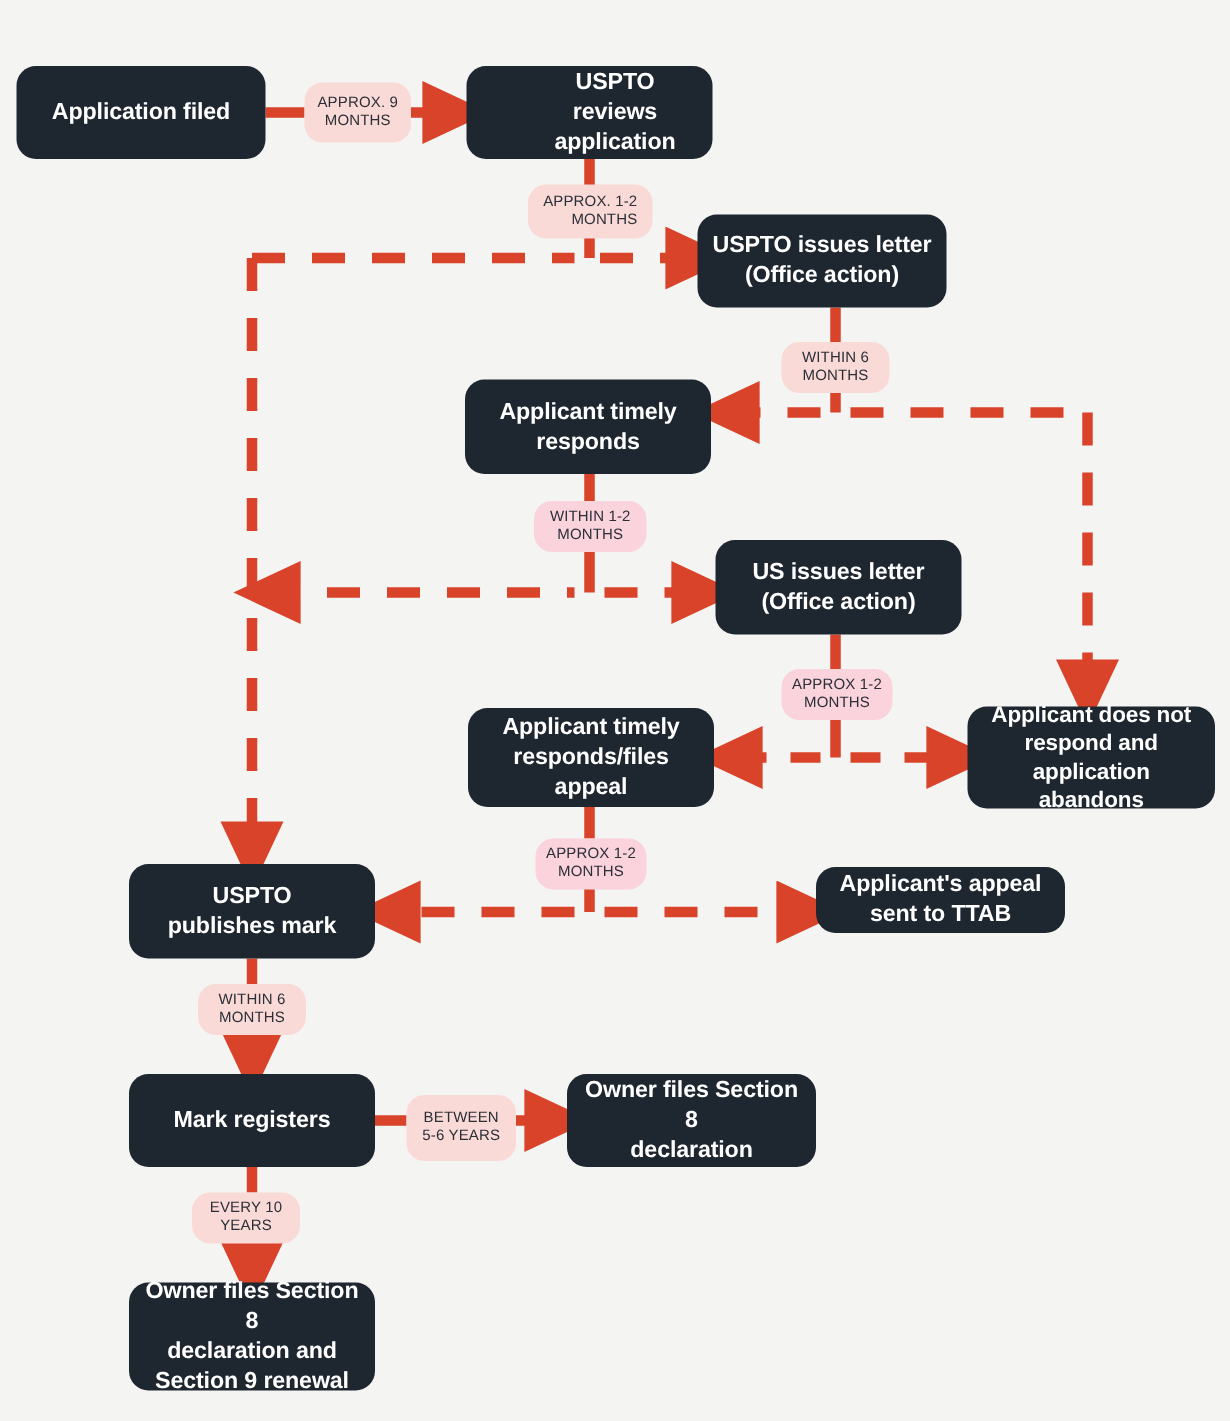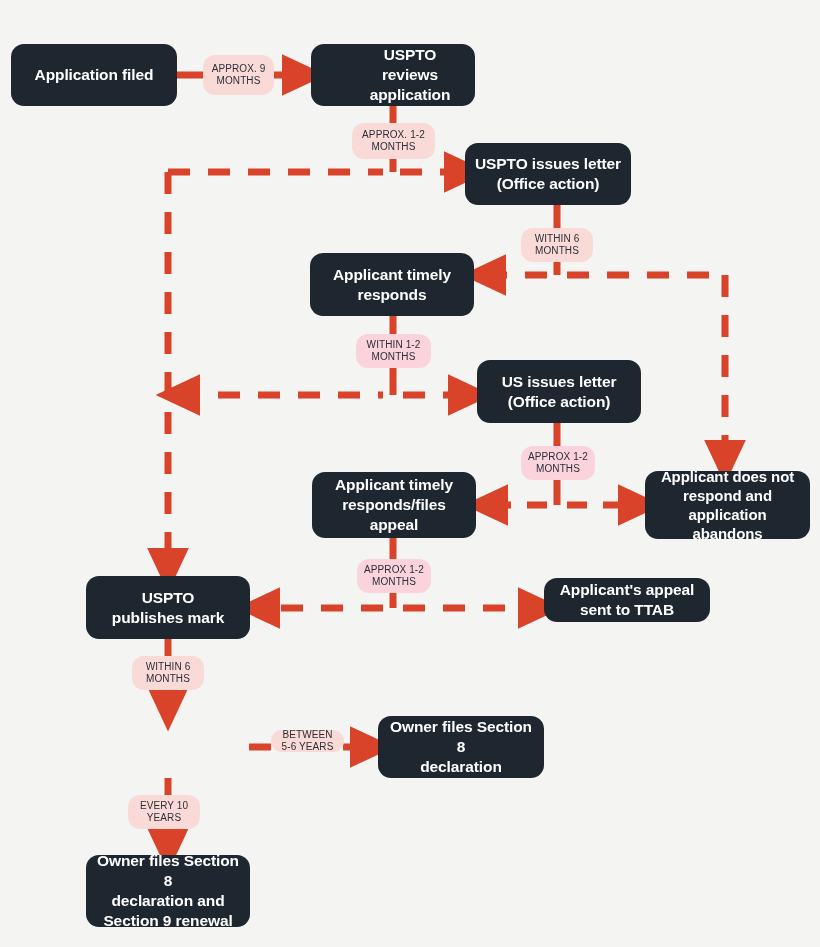--- a/index.html
+++ b/index.html
@@ -167,38 +167,41 @@
   <div class="node" style="left:86px; top:576px; width:164px; height:63px;">
     <span style="white-space:pre-line;">USPTO
 publishes mark</span>
   </div>
 
   <div class="node" style="left:544px; top:578px; width:166px; height:44px;">
     <span style="white-space:pre-line;">Applicant's appeal
 sent to TTAB</span>
   </div>
 
+  <div class="node" style="left:86px; top:716px; width:164px; height:62px;">
+    <span style="white-space:pre-line;">Mark registers</span>
+  </div>
 
   <div class="node" style="left:378px; top:716px; width:166px; height:62px;">
     <span style="white-space:pre-line;">Owner files Section 8
 declaration</span>
   </div>
 
   <div class="node" style="left:86px; top:855px; width:164px; height:72px;">
     <span style="white-space:pre-line;">Owner files Section 8
 declaration and
 Section 9 renewal</span>
   </div>
 
   <div class="pill" style="left:203px; top:55px; width:71px; height:40px;">
     <span style="white-space:pre-line;">APPROX. 9
 MONTHS</span>
   </div>
 
-  <div class="pill" style="left:352px; top:123px; width:83px; height:36px;">
+  <div class="pill" style="left:352px; top:123px; width:83px; height:36px;text-align:right;">
     <span style="white-space:pre-line;">APPROX. 1-2
 MONTHS</span>
   </div>
 
   <div class="pill" style="left:521px; top:228px; width:72px; height:34px;">
     <span style="white-space:pre-line;">WITHIN 6
 MONTHS</span>
   </div>
 
   <div class="pill pink-strong" style="left:356px; top:334px; width:75px; height:34px;">
@@ -214,21 +217,21 @@
   <div class="pill pink-strong" style="left:357px; top:559px; width:74px; height:34px;">
     <span style="white-space:pre-line;">APPROX 1-2
 MONTHS</span>
   </div>
 
   <div class="pill" style="left:132px; top:656px; width:72px; height:34px;">
     <span style="white-space:pre-line;">WITHIN 6
 MONTHS</span>
   </div>
 
-  <div class="pill" style="left:271px; top:730px; width:73px; height:22px;">
+  <div class="pill" style="left:271px; top:730px; width:73px; height:44px;">
     <span style="white-space:pre-line;">BETWEEN
 5-6 YEARS</span>
   </div>
 
   <div class="pill" style="left:128px; top:795px; width:72px; height:34px;">
     <span style="white-space:pre-line;">EVERY 10
 YEARS</span>
   </div>
 
 </div>

